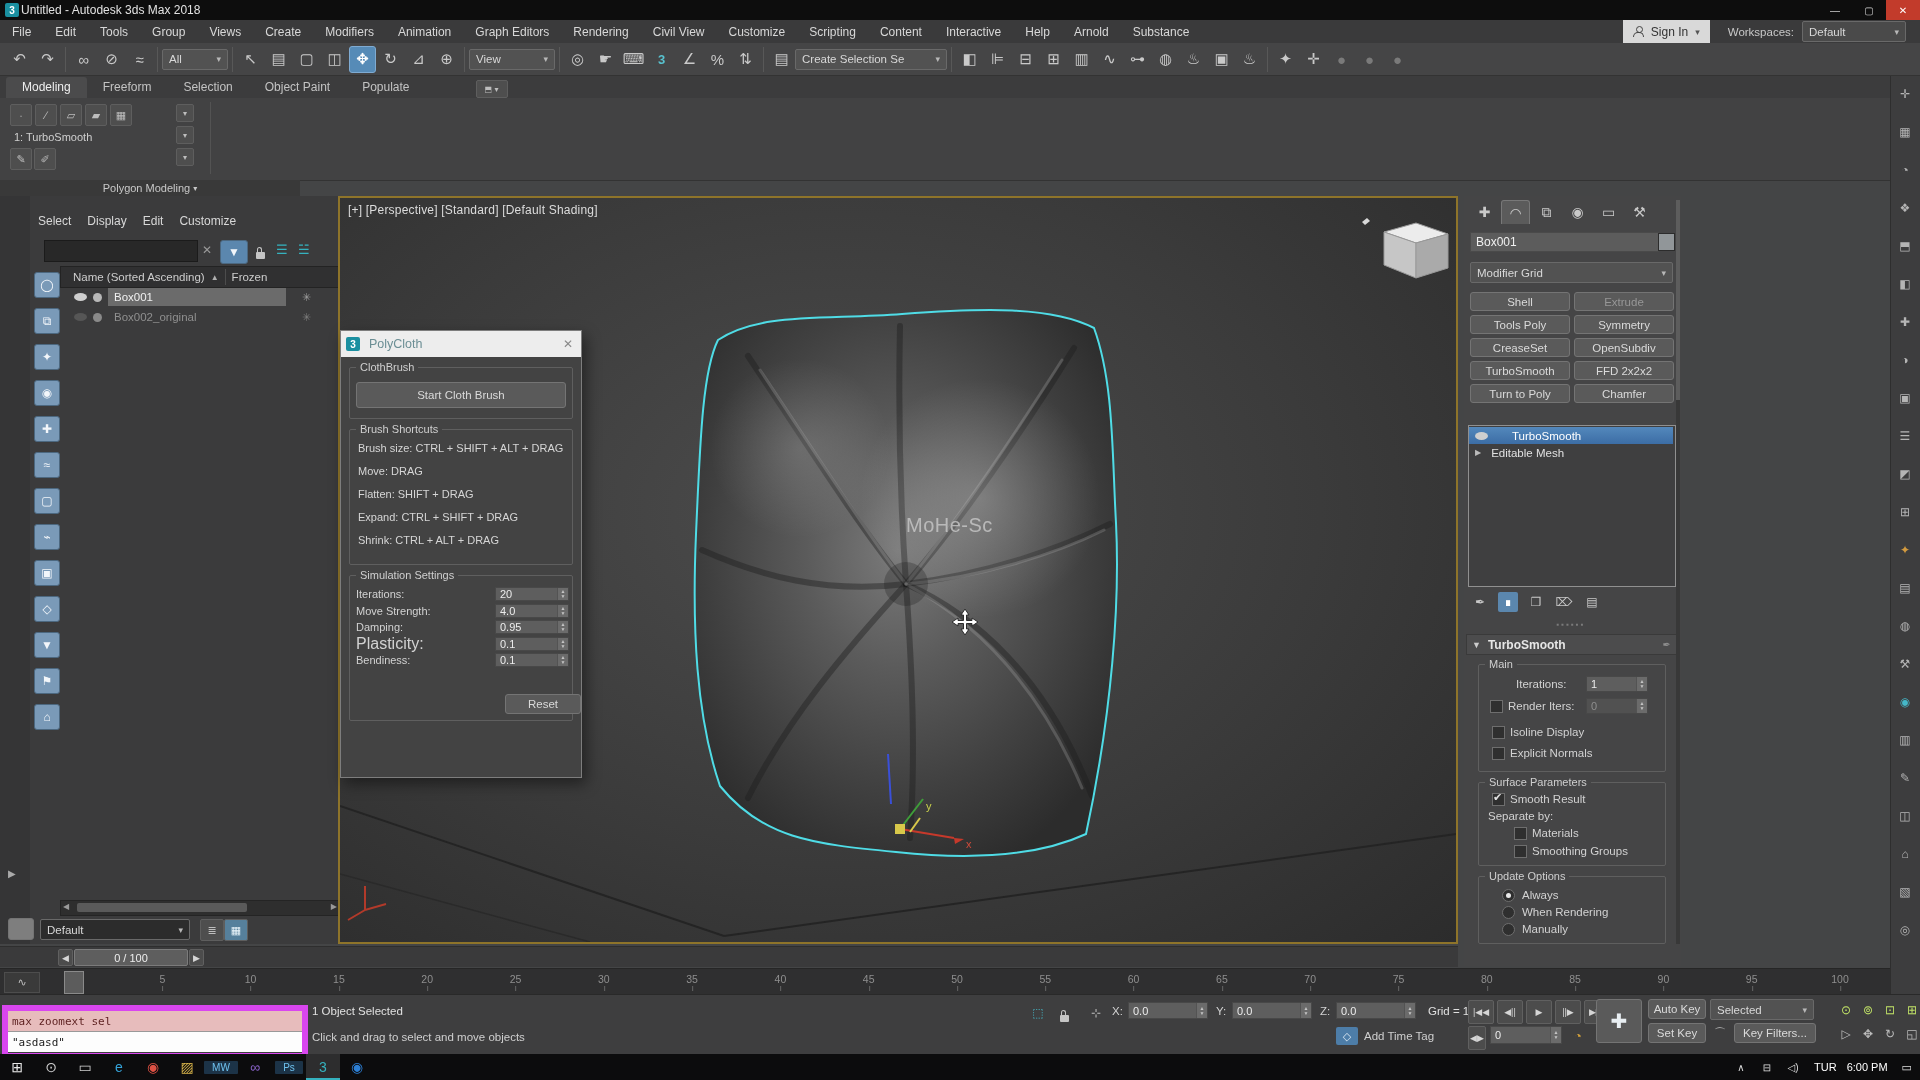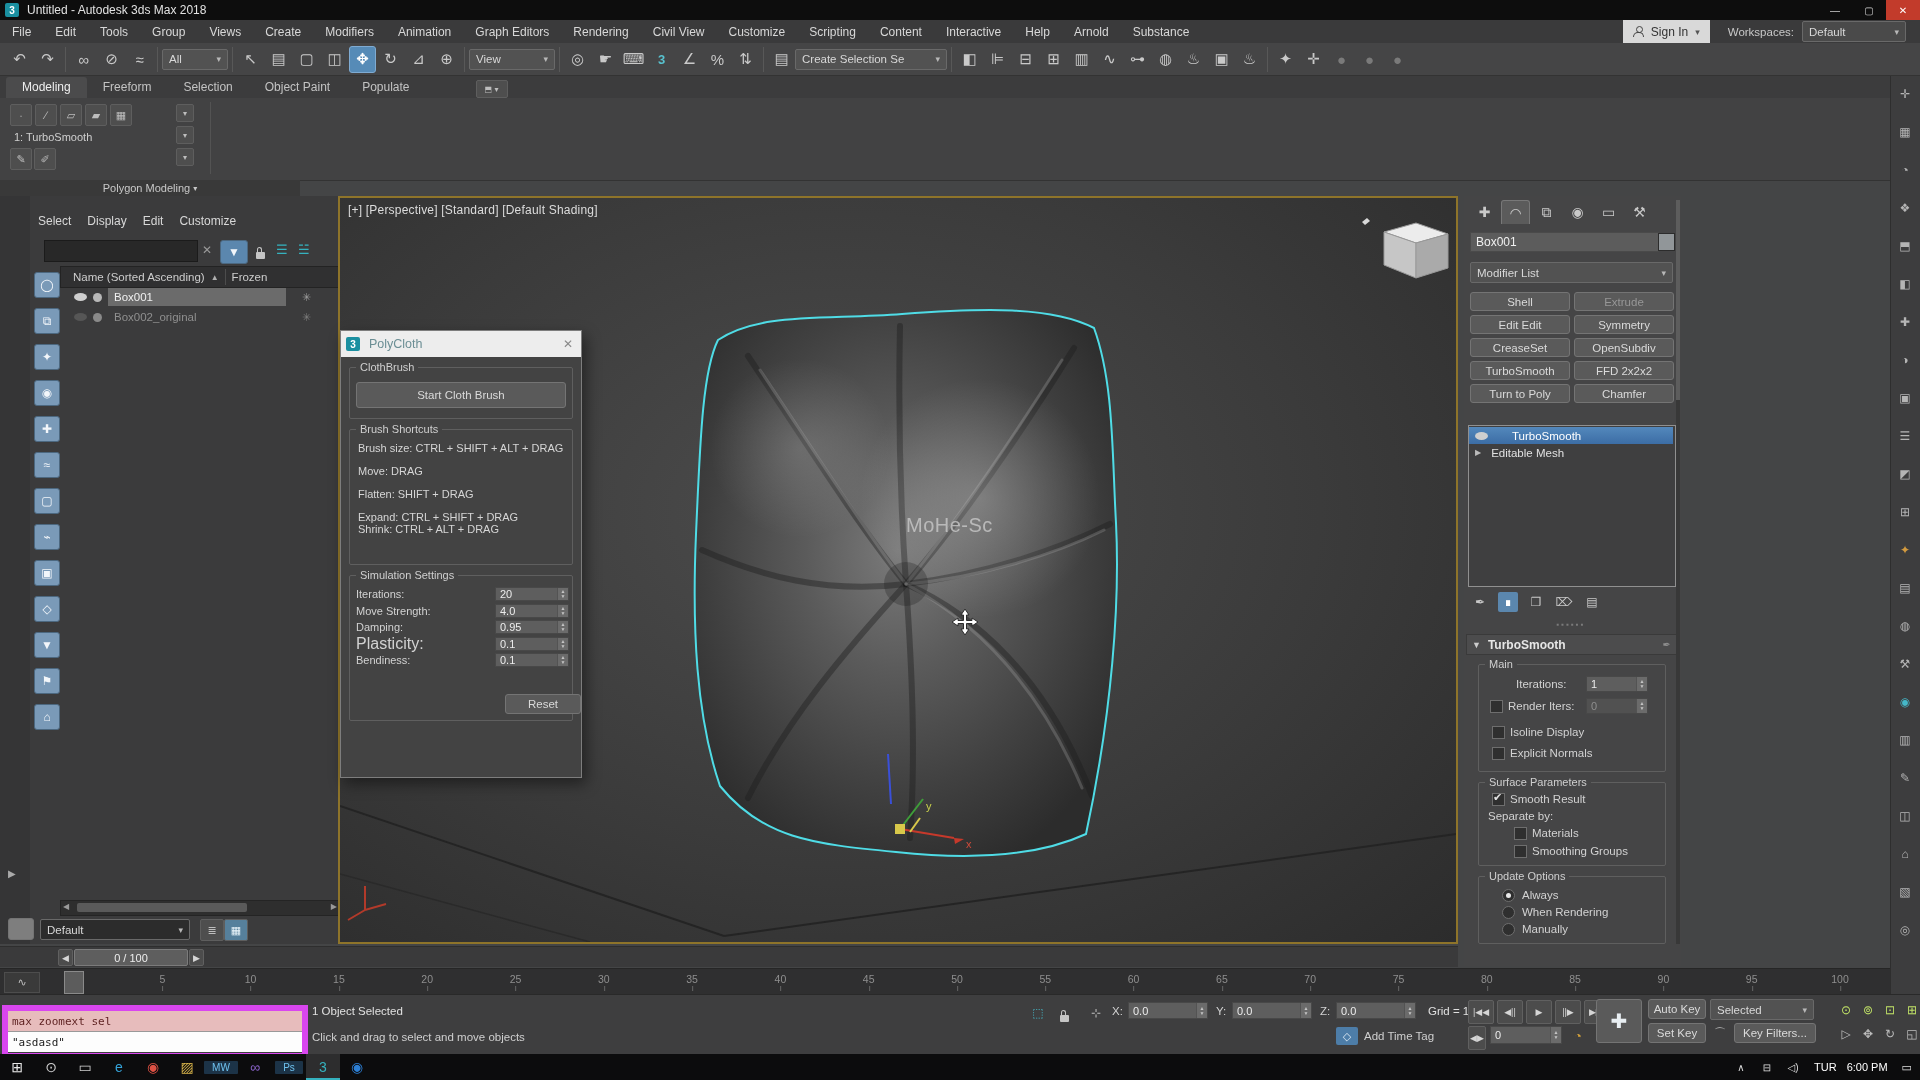--- a/index.html
+++ b/index.html
@@ -2,21 +2,21 @@
 <html><head>
 <meta charset="utf-8">
 <style>
   html,body{margin:0;padding:0;background:#222;overflow:hidden}
   #app{position:relative;width:1920px;height:1080px;background:#444546;font-family:"Liberation Sans",sans-serif;color:#d6d6d6;-webkit-font-smoothing:antialiased}
   .a{position:absolute}
   .row{display:flex;align-items:center}
   .lab{position:absolute;font-size:11.5px;color:#d2d2d2;white-space:nowrap}
   
   #titlebar{left:0;top:0;width:1920px;height:20px;background:#0d0d0d;display:flex;align-items:center}
-  #titlebar .t{font-size:12px;color:#e2e2e2;margin-left:8px}
+  #titlebar .t{font-size:12px;color:#e2e2e2;margin-left:2px}
   .appico{width:14px;height:14px;margin-left:5px;background:#1a8fa0;color:#fff;font-size:10px;font-weight:bold;display:flex;align-items:center;justify-content:center;border-radius:2px}
   .winbtn{width:34px;height:20px;display:flex;align-items:center;justify-content:center;font-size:10px;color:#cfcfcf}
   .winbtn.close{background:#c23b2b;color:#fff}
   #menubar{left:0;top:20px;width:1920px;height:23px;background:#3a3a3b;border-bottom:1px solid #2d2d2d;display:flex;align-items:center}
   .menu-item{padding:0 12px;font-size:12px;color:#d8d8d8;height:100%;display:flex;align-items:center}
   
   #toolbar{left:0;top:43px;width:1920px;height:33px;background:#454546;border-bottom:1px solid #333;display:flex;align-items:center;padding-left:6px;box-sizing:border-box}
   .tbg{display:flex;align-items:center;gap:1px}
   .tb-ic{width:27px;height:27px;font-size:15px;color:#c9c9c9;display:flex;align-items:center;justify-content:center;border-radius:3px}
   .tb-ic.active{background:#568bb7;color:#fff;border:1px solid #7fabd2;box-sizing:border-box}
@@ -391,21 +391,21 @@
       <div class="btn a" style="left:6px;top:14px;width:210px;height:26px">Start Cloth Brush</div>
     </div>
 
     <div class="grp" style="left:8px;top:98px;width:224px;height:136px">
       <span class="grp-label">Brush Shortcuts</span>
       <div style="padding:12px 0 0 8px">
 
       <div style="font-size:11px;color:#d6d6d6;margin-bottom:11px;white-space:nowrap">Brush size: CTRL + SHIFT + ALT + DRAG</div>
           <div style="font-size:11px;color:#d6d6d6;margin-bottom:11px;white-space:nowrap">Move: DRAG</div>
           <div style="font-size:11px;color:#d6d6d6;margin-bottom:11px;white-space:nowrap">Flatten: SHIFT + DRAG</div>
-          <div style="font-size:11px;color:#d6d6d6;white-space:nowrap">Expand: CTRL + SHIFT + DRAG</div>
+          <div style="font-size:11px;color:#d6d6d6;margin-bottom:11px;white-space:nowrap">Expand: CTRL + SHIFT + DRAG</div>
           <div style="font-size:11px;color:#d6d6d6;margin-bottom:11px;white-space:nowrap">Shrink: CTRL + ALT + DRAG</div>
         </div>
     </div>
 
     <div class="grp" style="left:8px;top:244px;width:224px;height:146px">
       <span class="grp-label">Simulation Settings</span>
       <div style="padding:10px 0 0 6px">
 
           <div style="display:flex;align-items:center;height:16.5px;position:relative">
             <span style="font-size:11px;color:#d2d2d2">Iterations:</span>
@@ -472,26 +472,26 @@
 
   <span class="ctab">✚</span>
       <span class="ctab active">◠</span>
       <span class="ctab">⧉</span>
       <span class="ctab">◉</span>
       <span class="ctab">▭</span>
       <span class="ctab">⚒</span>
     </div>
   <div class="a" style="left:1470px;top:232px;width:182px;height:18px;background:#5c5c5c;border:1px solid #4a4a4a;font-size:12px;color:#f0f0f0;display:flex;align-items:center;padding-left:5px">Box001</div>
   <div class="a" style="left:1658px;top:233px;width:15px;height:16px;background:#919699;border:1px solid #2c2c2c"></div>
-  <div class="a dd" style="left:1470px;top:262px;width:203px">Modifier List</div>
+  <div class="a dd" style="left:1470px;top:262px;width:203px">Modifier Grid</div>
   <div class="a" style="left:1470px;top:292px;width:204px;display:grid;grid-template-columns:100px 100px;gap:4px">
 
   <div class="btn modbtn">Shell</div>
       <div class="btn modbtn dim">Extrude</div>
-      <div class="btn modbtn">Edit Edit</div>
+      <div class="btn modbtn">Tools Poly</div>
       <div class="btn modbtn">Symmetry</div>
       <div class="btn modbtn">CreaseSet</div>
       <div class="btn modbtn">OpenSubdiv</div>
       <div class="btn modbtn">TurboSmooth</div>
       <div class="btn modbtn">FFD 2x2x2</div>
       <div class="btn modbtn">Turn to Poly</div>
       <div class="btn modbtn">Chamfer</div>
     </div>
   <div id="stack" class="a">
     <div class="stackrow sel" style="top:1px">

